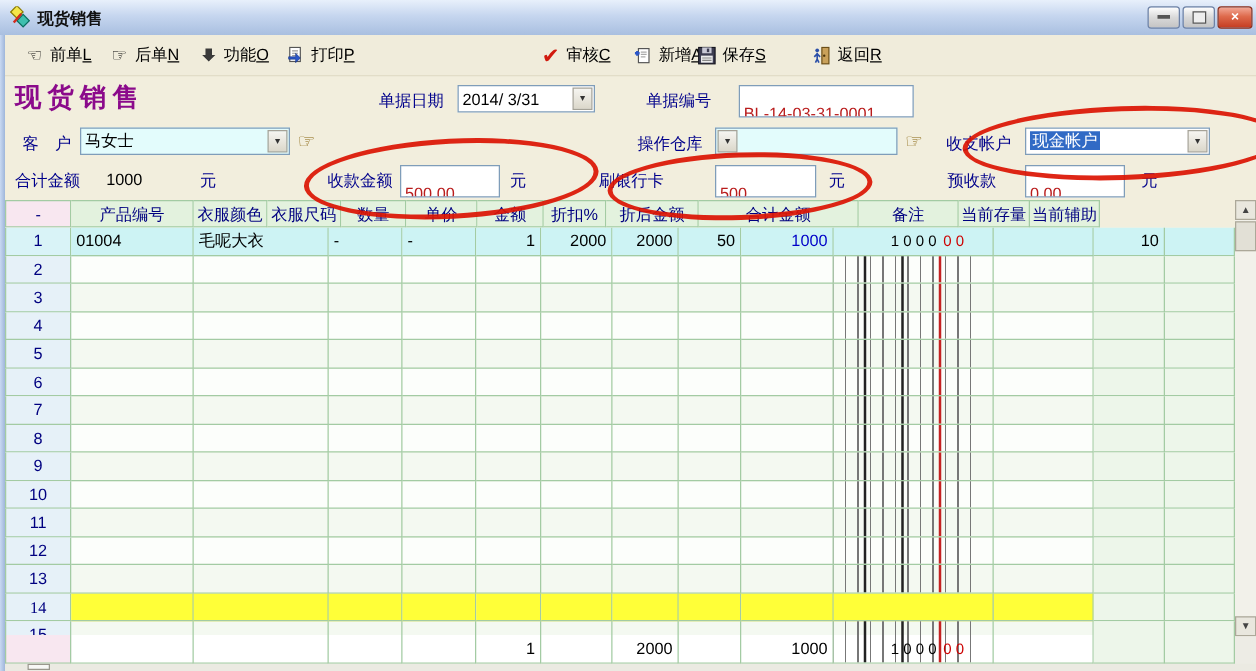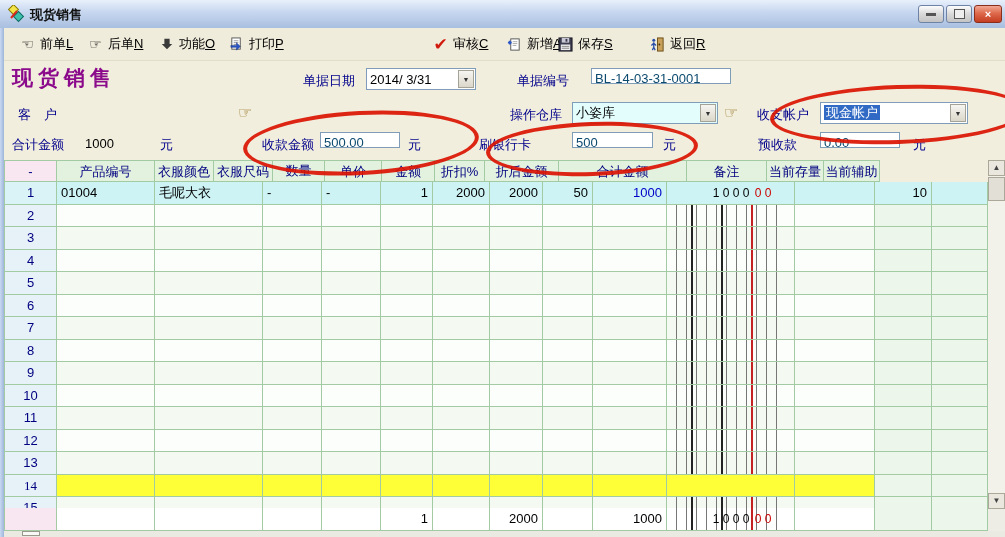--- a/index.html
+++ b/index.html
@@ -30,21 +30,21 @@
     font-size:13px;color:#000;padding:0 3px;cursor:default;}
   .tbtn .key{text-decoration:underline;}
   .ticon{width:17px;height:17px;display:inline-flex;align-items:center;justify-content:center;
     font-size:14px;line-height:17px;}
   
   .flabel{position:absolute;font-size:13px;color:#00008B;white-space:nowrap;}
   .fvalue{position:absolute;font-size:13px;color:#000;}
   .page-title{position:absolute;left:12px;top:64px;font-size:21px;font-weight:bold;
     color:#8B0A8B;letter-spacing:5px;}
   .tbox{position:absolute;height:16px;background:#FFF;border:1px solid #7F9DB9;
-    box-sizing:border-box;font-size:13px;line-height:20px;padding:0 3px;color:#0c4a6e;overflow:hidden;white-space:nowrap;}
+    box-sizing:border-box;font-size:13px;line-height:20px;padding:12px 3px;color:#b91c1c;overflow:hidden;white-space:nowrap;}
   .combo{position:absolute;height:22px;background:#FFF;border:1px solid #7F9DB9;
     box-sizing:border-box;display:flex;align-items:center;}
   .combo .cval{flex:1;font-size:13px;padding:0 3px;white-space:nowrap;overflow:hidden;}
   .combo .cbtn{width:16px;height:18px;margin:1px;background:linear-gradient(#F6F5F1,#DBD7CA);
     border:1px solid #A5A297;font-size:7px;line-height:17px;text-align:center;color:#333;box-sizing:border-box;}
   .combo.cyan{background:#E3FCFC;}
   .sel-text{background:#316AC5;color:#FFF;padding:0 2px;}
   .hand{position:absolute;font-size:16px;color:#8B6914;}
   
   .hrow,.trow{display:flex;}
@@ -183,25 +183,28 @@
 
   <span class="flabel" style="left:303px;top:72px">单据日期</span>
   <div class="combo" style="left:366px;top:68px;width:110px">
     <span class="cval">2014/ 3/31</span>
     <span class="cbtn">▼</span>
   </div>
   <span class="flabel" style="left:517px;top:72px">单据编号</span>
   <div class="tbox" style="left:591px;top:68px;width:140px">BL-14-03-31-0001</div>
 
   <span class="flabel" style="left:18px;top:106px">客　户</span>
+  <div class="combo cyan" style="left:64px;top:102px;width:168px">
+    <span class="cval">马女士</span>
+    <span class="cbtn">▼</span>
+  </div>
   <span class="hand" style="left:238px;top:103px">☞</span>
 
   <span class="flabel" style="left:510px;top:106px">操作仓库</span>
   <div class="combo cyan" style="left:572px;top:102px;width:146px">
-    <span class="cval">小姿库</span>
     <span class="cbtn">▼</span>
   </div>
   <span class="hand" style="left:724px;top:103px">☞</span>
 
   <span class="flabel" style="left:757px;top:106px">收支帐户</span>
   <div class="combo" style="left:820px;top:102px;width:148px">
     <span class="cval"><span class="sel-text">现金帐户</span></span>
     <span class="cbtn">▼</span>
   </div>
 
@@ -219,21 +222,21 @@
 
   <span class="flabel" style="left:758px;top:136px">预收款</span>
   <div class="tbox" style="left:820px;top:132px;width:80px">0.00</div>
   <span class="flabel" style="left:913px;top:136px">元</span>
 
   <div class="hrow" id="table-header">
       <div class="hc first" style="width: 53px;">-</div>
       <div class="hc" style="width: 98px;">产品编号</div>
       <div class="hc" style="width: 59px;">衣服颜色</div>
       <div class="hc" style="width: 59px;">衣服尺码</div>
-      <div class="hc" style="width: 52px; font-family: Liberation Mono, monospace;">数量</div>
+      <div class="hc" style="width: 52px;">数量</div>
       <div class="hc" style="width: 57px;">单价</div>
       <div class="hc" style="width: 53px;">金额</div>
       <div class="hc" style="width: 50px;">折扣%</div>
       <div class="hc" style="width: 74px;">折后金额</div>
       <div class="hc" style="width: 128px;">合计金额</div>
       <div class="hc" style="width: 80px;">备注</div>
       <div class="hc" style="width: 57px;">当前存量</div>
       <div class="hc" style="width: 56px;">当前辅助</div>
     </div>
   <div class="rows-wrap" id="table-rows">

